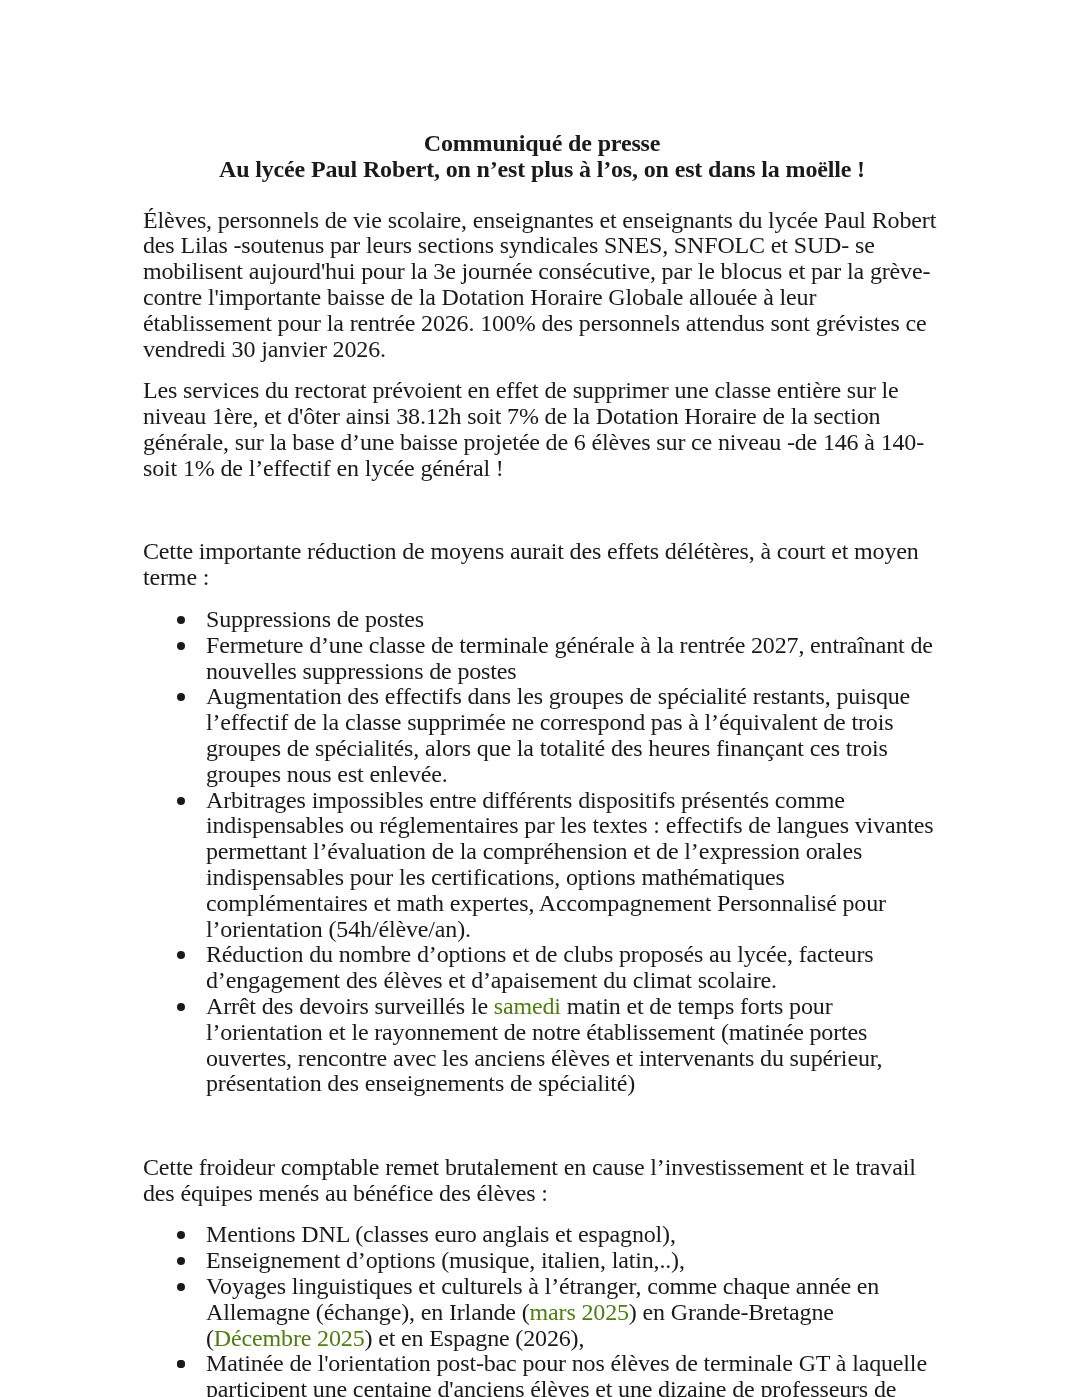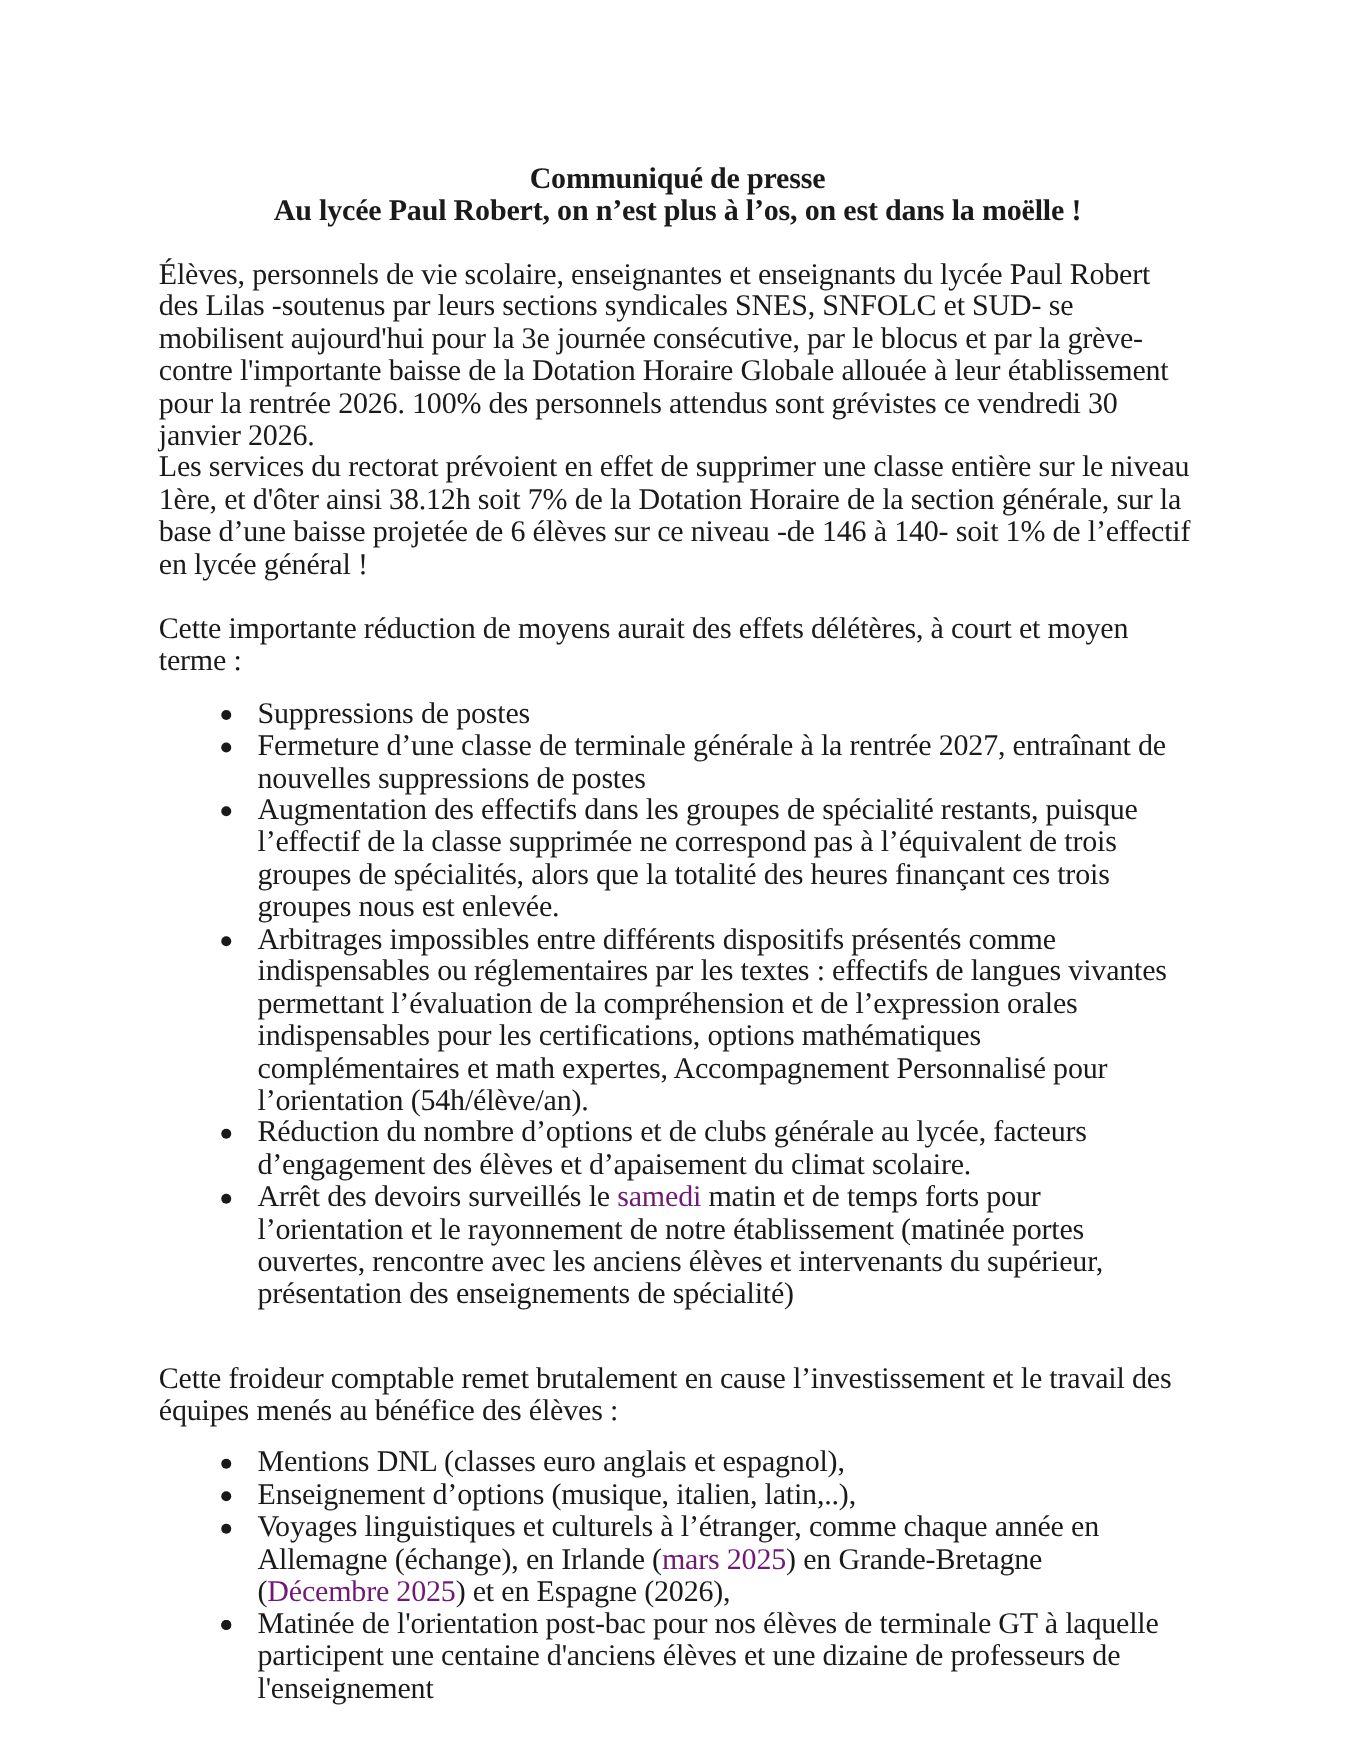--- a/index.html
+++ b/index.html
@@ -25,21 +25,21 @@
       letter-spacing: -0.15px;
       font-family: Liberation Serif, serif;
     }
     .title-block {
       text-align: center;
       font-weight: bold;
       margin: 0 0 25px 0;
     }
     .title-block div { line-height: 25.8px; }
     p.para {
-      margin: 0;
+      margin: 16px;
     }
     .gap {
       height: 25.8px;
     }
     ul.bullets {
       margin: 16px;
       padding: 0;
       list-style: none;
     }
     ul.bullets li {
@@ -50,21 +50,21 @@
     ul.bullets li .dot {
       position: absolute;
       left: 34px;
       top: 9px;
       width: 8px;
       height: 8px;
       border-radius: 50%;
       background: #1a1a1a;
     }
     .link {
-      color: #701a75;
+      color: #4d7c0f;
     }
   </style>
 </head>
 <body>
 
 <div class="page">
 
   <div class="title-block">
     <div>Communiqué de presse</div>
     <div>Au lycée Paul Robert, on n’est plus à l’os, on est dans la moëlle  !</div>
@@ -74,21 +74,21 @@
   <p class="para">Les services du rectorat prévoient en effet de supprimer une classe entière sur le niveau 1ère, et d'ôter ainsi 38.12h soit 7% de la Dotation Horaire de la section générale, sur la base d’une baisse projetée de 6 élèves sur ce niveau -de 146 à 140- soit 1% de l’effectif en lycée général !</p>
 
   <div class="gap"></div>
 
   <p class="para">Cette importante réduction de moyens aurait des effets délétères, à court et moyen terme :</p>
   <ul class="bullets">
     <li><span class="dot"></span><span>Suppressions de postes</span></li>
     <li><span class="dot"></span><span>Fermeture d’une classe de terminale générale à la rentrée 2027, entraînant de nouvelles suppressions de postes</span></li>
     <li><span class="dot"></span><span>Augmentation des effectifs dans les groupes de spécialité restants, puisque l’effectif de la classe supprimée ne correspond pas à l’équivalent de trois groupes de spécialités, alors que la totalité des heures finançant ces trois groupes nous est enlevée.</span></li>
     <li><span class="dot"></span><span>Arbitrages impossibles entre différents dispositifs présentés comme indispensables ou réglementaires par les textes : effectifs de langues vivantes permettant l’évaluation de la compréhension et de l’expression orales indispensables pour les certifications, options mathématiques complémentaires et math expertes, Accompagnement Personnalisé pour l’orientation (54h/élève/an).</span></li>
-    <li><span class="dot"></span><span>Réduction du nombre d’options et de clubs générale au lycée, facteurs d’engagement des élèves et d’apaisement du climat scolaire.</span></li>
+    <li><span class="dot"></span><span>Réduction du nombre d’options et de clubs proposés au lycée, facteurs d’engagement des élèves et d’apaisement du climat scolaire.</span></li>
     <li><span class="dot"></span><span>Arrêt des devoirs surveillés le </span><span class="link">samedi</span><span> matin et de temps forts pour l’orientation et le rayonnement de notre établissement (matinée portes ouvertes, rencontre avec les anciens élèves et intervenants du supérieur, présentation des enseignements de spécialité)</span></li>
   </ul>
 
   <div class="gap"></div>
 
   <p class="para">Cette froideur comptable remet brutalement en cause l’investissement et le travail des équipes menés au bénéfice des élèves :</p>
   <ul class="bullets">
     <li><span class="dot"></span><span>Mentions DNL (classes euro anglais et espagnol),</span></li>
     <li><span class="dot"></span><span>Enseignement d’options (musique, italien, latin,..),</span></li>
     <li><span class="dot"></span><span>Voyages linguistiques et culturels à l’étranger, comme chaque année en Allemagne (échange), en Irlande (</span><span class="link">mars 2025</span><span>) en Grande-Bretagne (</span><span class="link">Décembre 2025</span><span>) et en Espagne (2026),</span></li>

